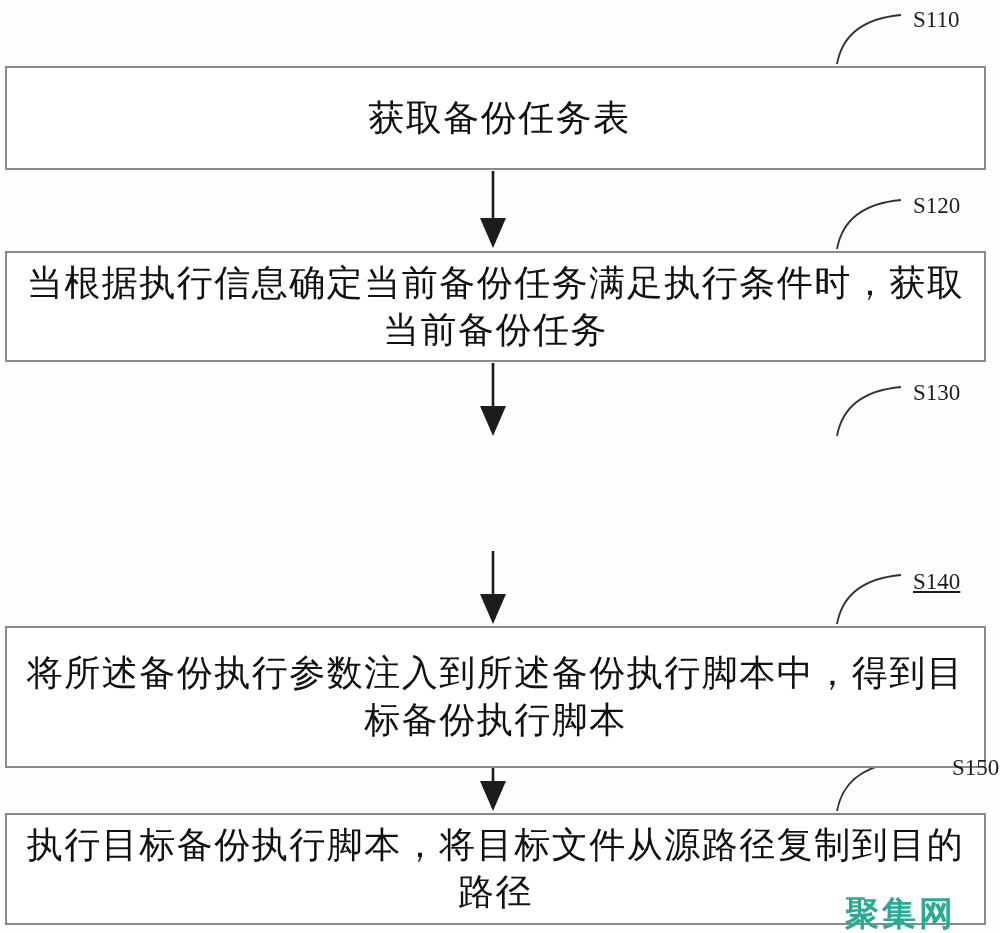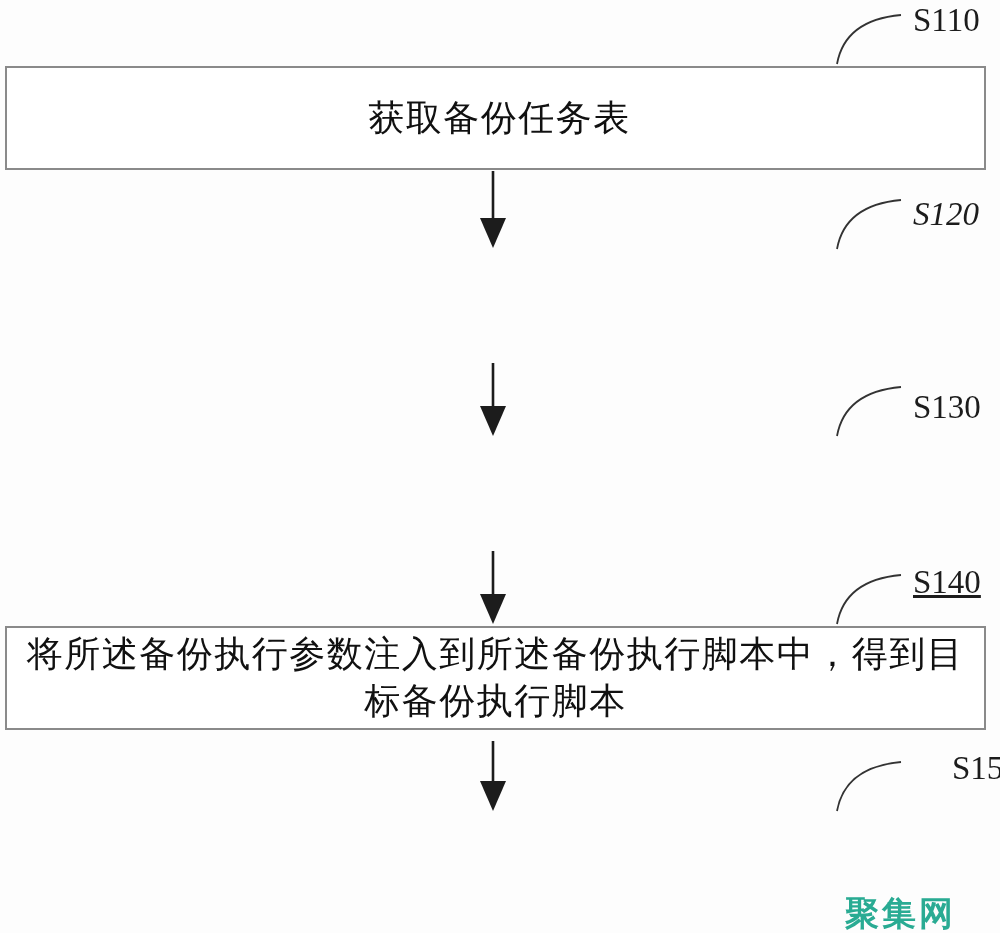--- a/index.html
+++ b/index.html
@@ -44,42 +44,42 @@
     letter-spacing: 1.5px;
     color: #111111;
   }
   .step-label {
     position: absolute;
     left: 913px;
     width: 84px;
     height: 36px;
     line-height: 36px;
     text-align: left;
-    font-size: 33px;
+    font-size: 23px;
     color: #1c1c1c;
     font-family: "Liberation Serif", "DejaVu Serif", serif;
   }
   .watermark {
     position: absolute;
     left: 845px;
     top: 891px;
     font-size: 34px;
     font-weight: bold;
     letter-spacing: 3px;
     color: #29ab93;
     font-family: "Liberation Sans", "DejaVu Sans", sans-serif;
   }
   .box1 { top: 66px;  height: 104px; padding-left: 8px; }
   .box2 { top: 251px; height: 111px; }
   .box3 { top: 438px; height: 112px; }
-  .box4 { top: 626px; height: 104px; }
+  .box4 { top: 626px; height: 142px; }
   .box5 { top: 813px; height: 112px; }
   .lbl1 { top: 2px; }
-  .lbl2 { top: 196px; font-style: italic; }
-  .lbl3 { top: 389px; }
+  .lbl2 { top: 188px; }
+  .lbl3 { top: 375px; }
   .lbl4 { top: 564px; text-decoration: underline; }
   .lbl5 { top: 750px; margin-left: 39px; }
 </style>
 </head>
 <body>
 
 <div class="canvas">
 
   <svg class="overlay" viewBox="0 0 1000 933" xmlns="http://www.w3.org/2000/svg">
 
@@ -103,22 +103,28 @@
     </g>
     <g>
       <line x1="493" y1="741" x2="493" y2="785" stroke="#1c1c1c" stroke-width="2.6"></line>
       <polygon points="493,811 480,781 506,781" fill="#1c1c1c"></polygon>
     </g>
   </svg>
 
   <div class="step-box box1">
     <div class="step-text">获取备份任务表</div>
   </div>
+  <div class="step-box box2">
+    <div class="step-text">当根据执行信息确定当前备份任务满足执行条件时，获取当前备份任务</div>
+  </div>
   <div class="step-box box4">
     <div class="step-text">将所述备份执行参数注入到所述备份执行脚本中，得到目标备份执行脚本</div>
+  </div>
+  <div class="step-box box5">
+    <div class="step-text">执行目标备份执行脚本，将目标文件从源路径复制到目的路径</div>
   </div>
 
   <div class="step-label lbl1">S110</div>
   <div class="step-label lbl2">S120</div>
   <div class="step-label lbl3">S130</div>
   <div class="step-label lbl4">S140</div>
   <div class="step-label lbl5">S150</div>
 
   <div class="watermark">聚集网</div>
 

